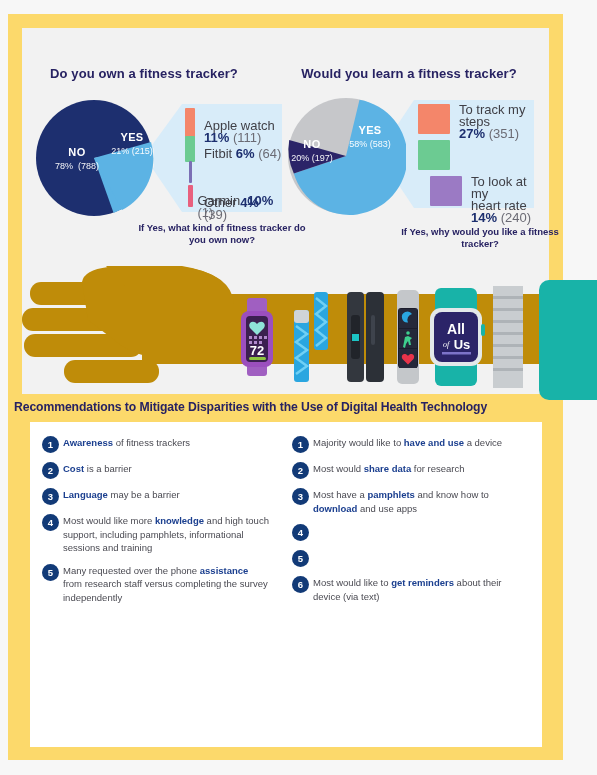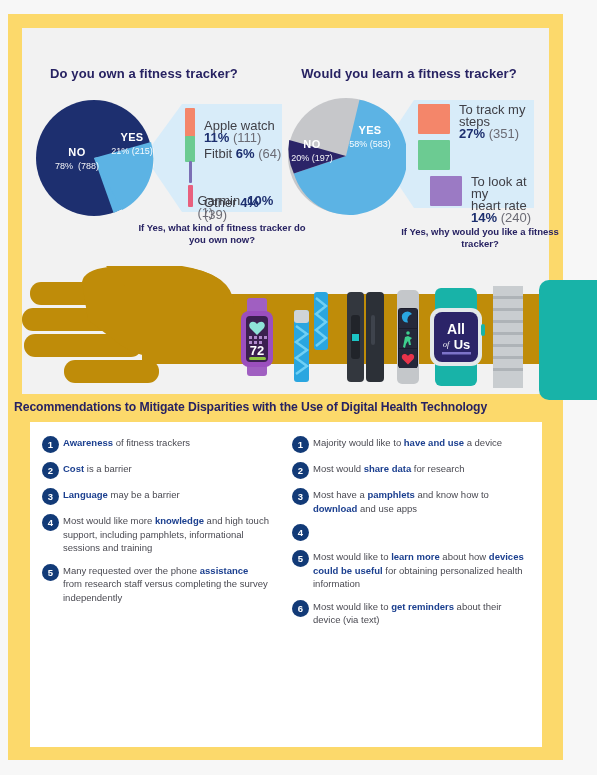--- a/index.html
+++ b/index.html
@@ -293,21 +293,20 @@
           </div>
           <div class="item">
             <div class="badge">3</div>
             <div class="item-text">Most have a <b>pamphlets</b> and know how to <b>download</b> and use apps</div>
           </div>
           <div class="item">
             <div class="badge">4</div>
           </div>
           <div class="item">
             <div class="badge">5</div>
-            <div class="item-text">Most would like to <b>learn more</b> about how <b>devices could be useful</b> for obtaining personalized health information</div>
           </div>
           <div class="item">
             <div class="badge">6</div>
             <div class="item-text">Most would like to <b>get reminders</b> about their device (via text)</div>
           </div>
         </div>
     </div>
 
   </div>
 </div>

